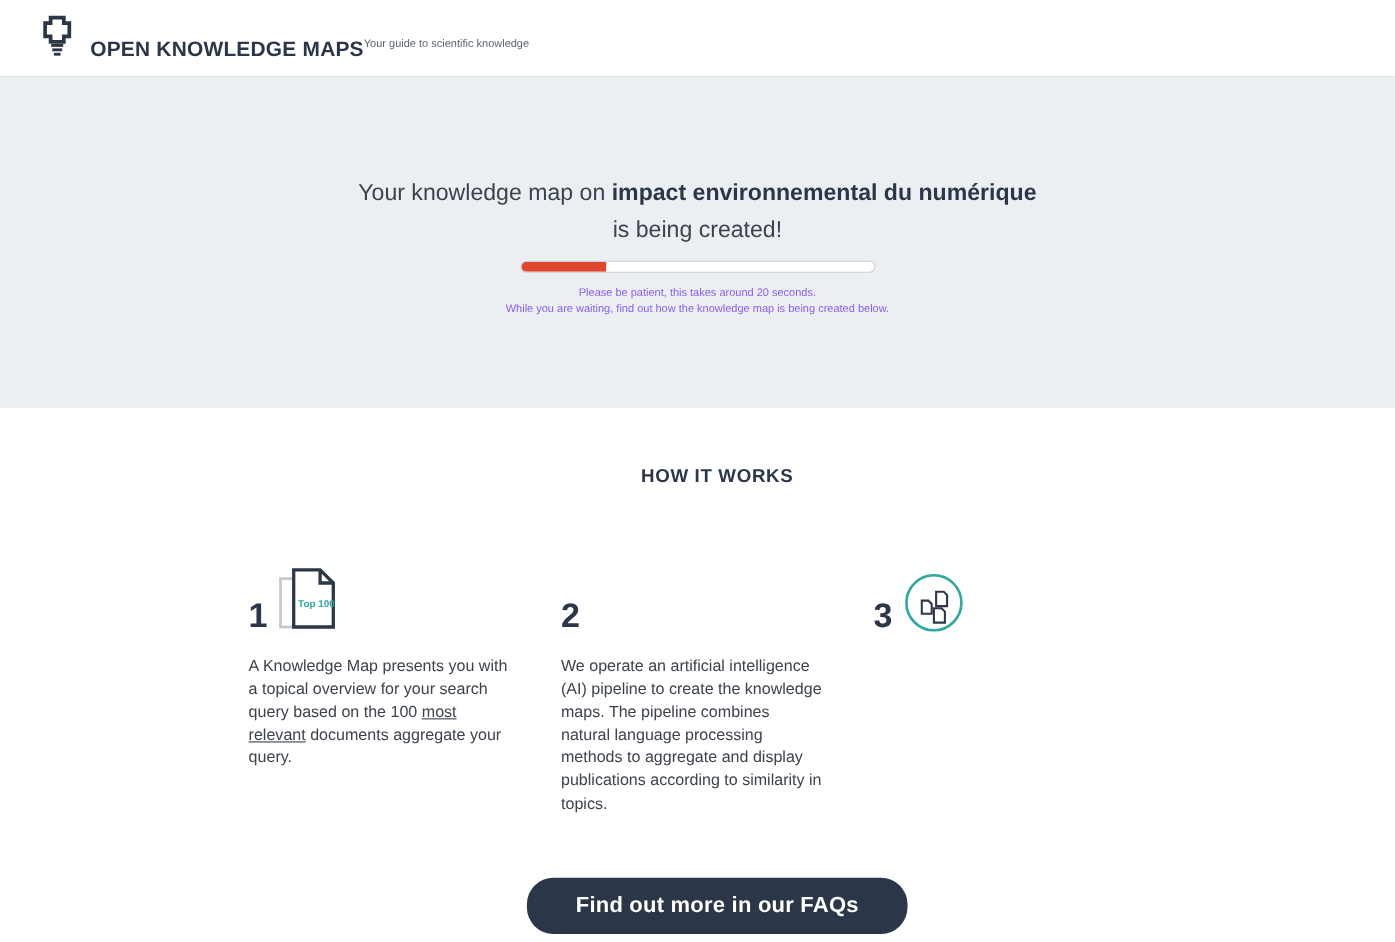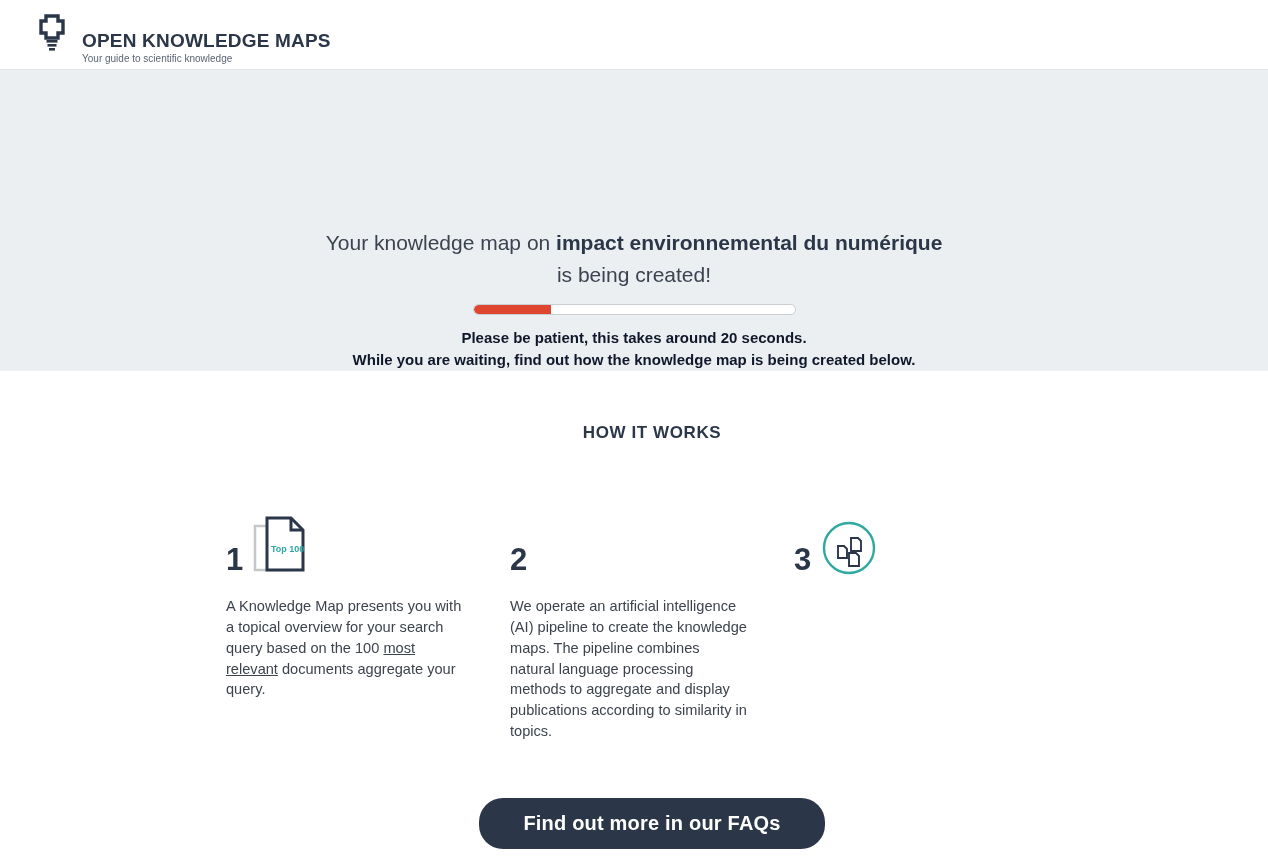--- a/index.html
+++ b/index.html
@@ -31,21 +31,21 @@
     text-decoration: none;
   }
   .brand-logo {
     width: 40px;
     height: 44px;
     flex: 0 0 auto;
     display: block;
   }
   .brand-text {
     display: flex;
-    flex-direction: column;
+    flex-direction: row;
     justify-content: center;
     line-height: 1;
     margin-top: 25px;
   }
   .brand-title {
     font-size: 19px;
     font-weight: bold;
     letter-spacing: 0.2px;
     color: #2B3748;
     margin: 0 0 4px 0;
@@ -57,21 +57,21 @@
     margin: 0;
   }
 
   
   .hero {
     background: #ECEFF1;
     height: 301px;
     display: flex;
     flex-direction: column;
     align-items: center;
-    justify-content: flex-end;
+    justify-content: flex-start;
     padding-top: 90px;
   }
   .hero-heading {
     font-size: 21px;
     font-weight: normal;
     color: #3c4350;
     text-align: center;
     line-height: 1.55;
     max-width: 620px;
     margin: 0 0 12px 0;
@@ -89,26 +89,25 @@
     overflow: hidden;
     margin: 0 0 12px 0;
     padding: 0;
   }
   .progress-fill {
     height: 100%;
     background: #DE4630;
     border-radius: 5px 0 0 5px;
   }
   .hero-subtext {
-    font-size: 15px;
-    color: #0f172a;
+    font-size: 10px;
+    color: #8b5cf6;
     text-align: center;
     line-height: 1.48;
     margin: 0;
-    font-weight: bold;
   }
 
   
   .howitworks {
     background: #ffffff;
     padding-top: 52px;
     padding-left: 36px;
   }
   .section-title {
     text-align: center;

